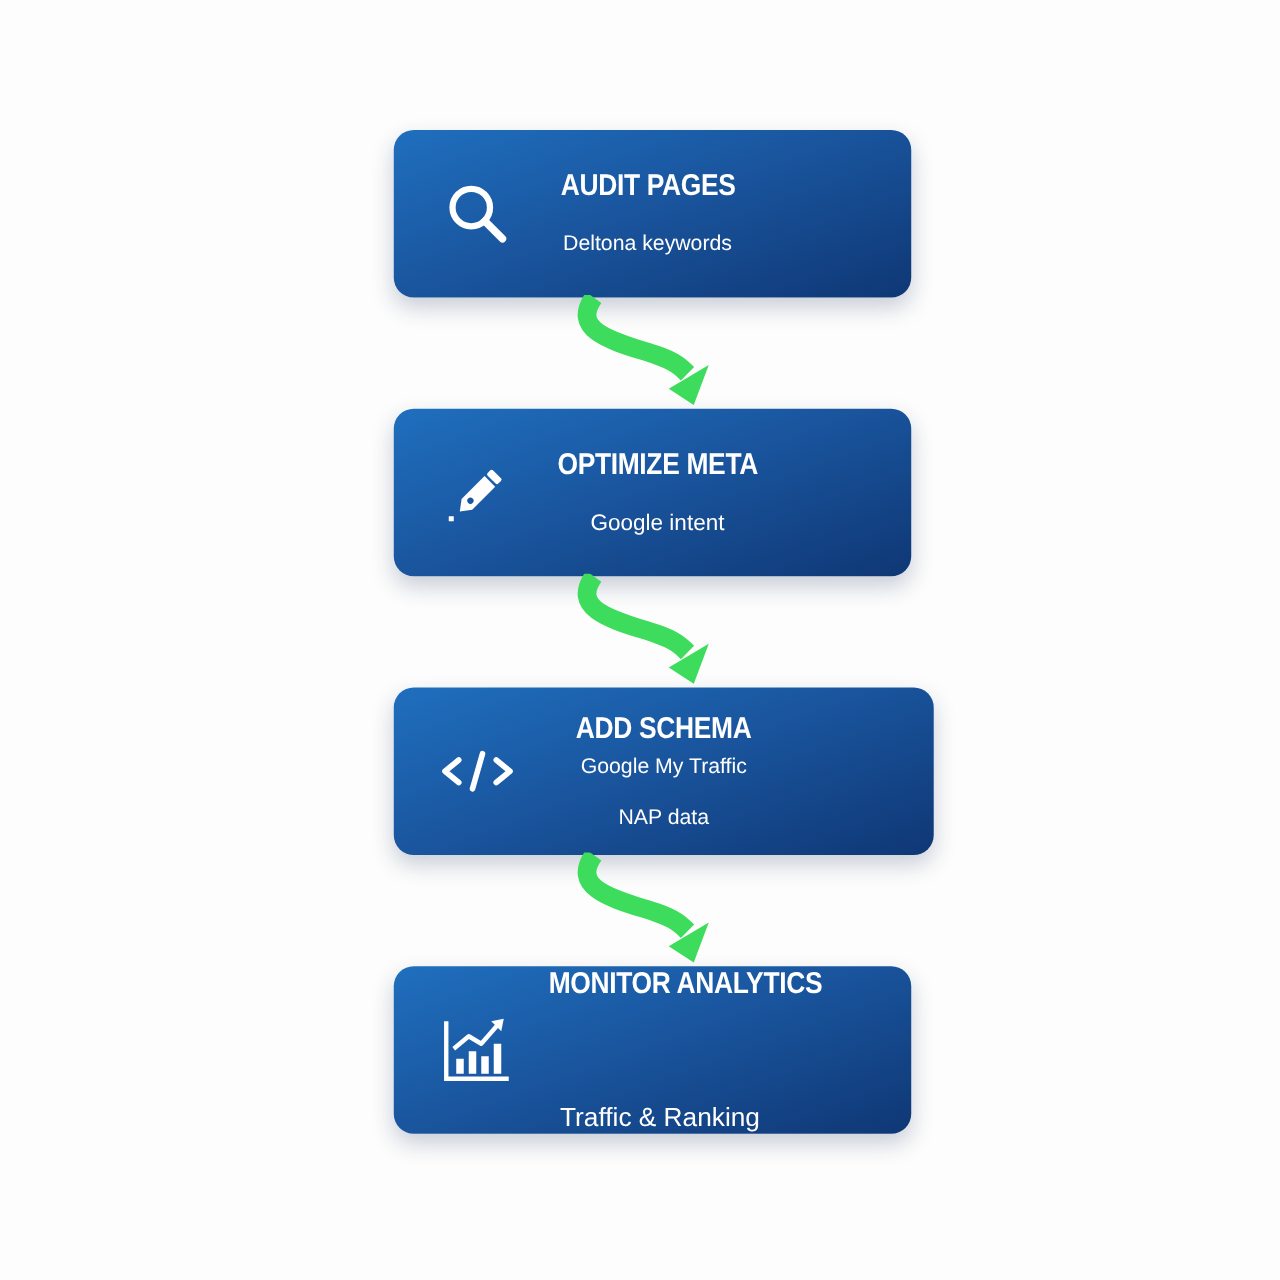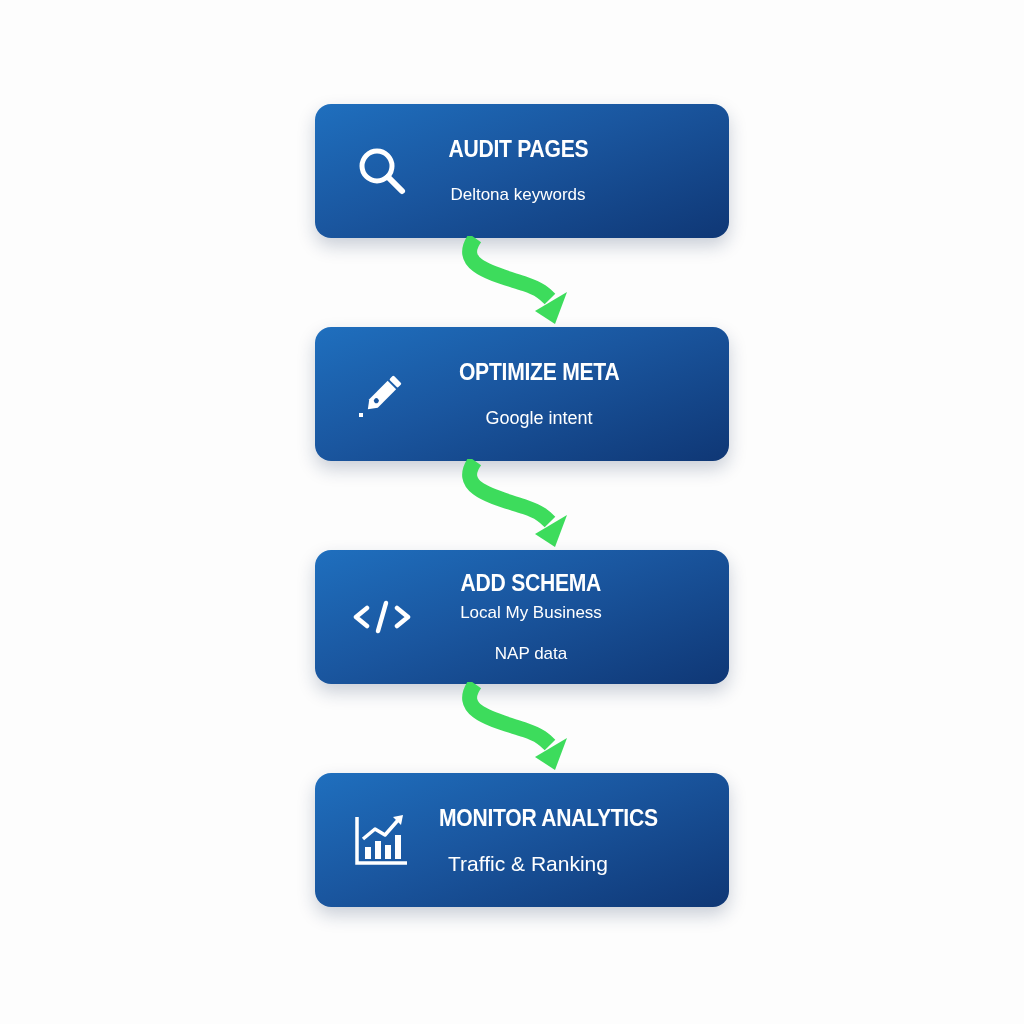--- a/index.html
+++ b/index.html
@@ -77,56 +77,56 @@
 
 <div class="step" style="top:327px;">
   <svg class="icon" viewBox="0 0 58 56">
     <g transform="translate(29,28) rotate(45)">
       <rect x="-6" y="-22" width="12" height="6" rx="1.5" fill="#fff"></rect>
       <path d="M-6 -14 L6 -14 L6 12 L0 20 L-6 12 Z" fill="#fff"></path>
       <circle cx="0" cy="8" r="2.5" fill="#1a569f"></circle>
     </g>
     <rect x="6" y="46" width="4" height="4" fill="#fff"></rect>
   </svg>
-  <div class="text" style="left:129px; width:190px;">
+  <div class="text" style="left:116px; width:190px;">
     <div class="title">OPTIMIZE META</div>
     <div class="sub">Google intent</div>
   </div>
 </div>
 
 <svg class="arrow" style="top:459px;" viewBox="0 0 120 90">
   <path d="M20 2 C 0 30, 40 38, 70 48 C 85 53, 90 58, 95 63" fill="none" stroke="#3ddc5c" stroke-width="15"></path>
   <polygon points="80,75 112,56 100,88" fill="#3ddc5c"></polygon>
 </svg>
 
-<div class="step" style="top:550px;">
+<div class="step" style="top:550px;padding-left:18px;">
   <svg class="icon" viewBox="0 0 58 56">
     <polyline points="14,18 3,27 14,36" fill="none" stroke="#fff" stroke-width="4.5" stroke-linecap="round" stroke-linejoin="round"></polyline>
     <line x1="33" y1="13" x2="25" y2="41" stroke="#fff" stroke-width="4.5" stroke-linecap="round"></line>
     <polyline points="44,18 55,27 44,36" fill="none" stroke="#fff" stroke-width="4.5" stroke-linecap="round" stroke-linejoin="round"></polyline>
   </svg>
   <div class="text" style="left:126px; width:180px;">
     <div class="title">ADD SCHEMA</div>
-    <div class="sub" style="font-size:17px; margin-top:4px;">Local My Business</div>
+    <div class="sub" style="font-size:17px; margin-top:4px;">Google My Traffic</div>
     <div class="sub" style="font-size:17px; margin-top:17px;">NAP data</div>
   </div>
 </div>
 
 <svg class="arrow" style="top:682px;" viewBox="0 0 120 90">
   <path d="M20 2 C 0 30, 40 38, 70 48 C 85 53, 90 58, 95 63" fill="none" stroke="#3ddc5c" stroke-width="15"></path>
   <polygon points="80,75 112,56 100,88" fill="#3ddc5c"></polygon>
 </svg>
 
 <div class="step" style="top:773px;">
   <svg class="icon" viewBox="0 0 58 56">
     <polyline points="4,4 4,50 54,50" fill="none" stroke="#fff" stroke-width="3.5"></polyline>
     <rect x="12" y="34" width="6" height="12" fill="#fff"></rect>
     <rect x="22" y="28" width="6" height="18" fill="#fff"></rect>
     <rect x="32" y="32" width="6" height="14" fill="#fff"></rect>
     <rect x="42" y="22" width="6" height="24" fill="#fff"></rect>
     <polyline points="10,26 22,16 32,22 46,6" fill="none" stroke="#fff" stroke-width="3.5" stroke-linejoin="round"></polyline>
     <polygon points="40,4 50,2 48,12" fill="#fff"></polygon>
   </svg>
-  <div class="text" style="left:118px; width:230px;">
+  <div class="text" style="left:118px; width:230px;justify-content:space-between;">
     <div class="title">MONITOR ANALYTICS</div>
     <div class="sub" style="font-size:21px; margin-left:-40px;">Traffic &amp; Ranking</div>
   </div>
 </div>
 
 </body></html>

